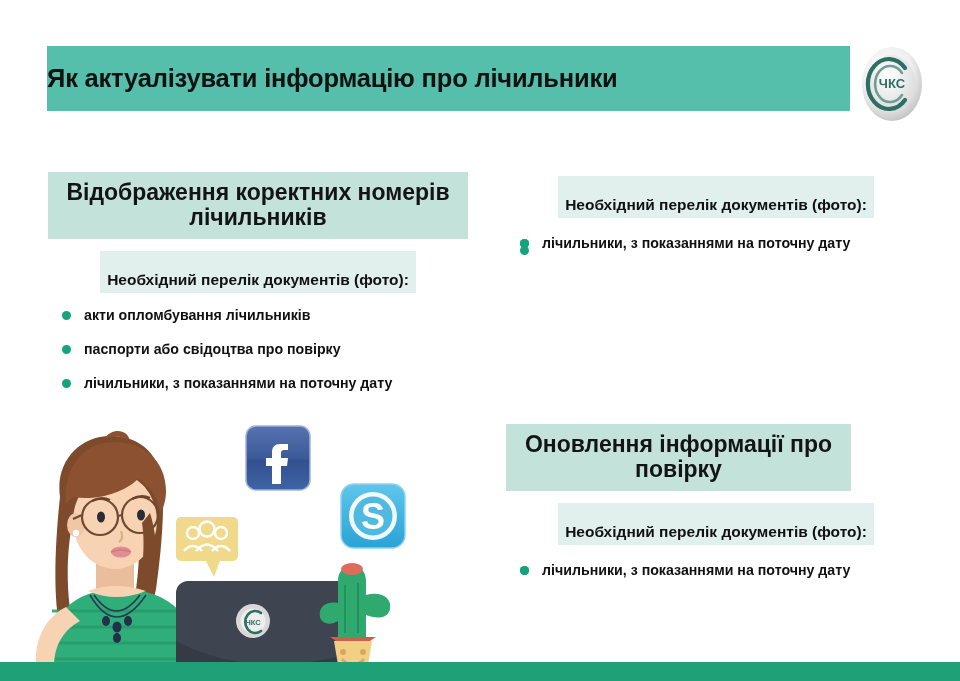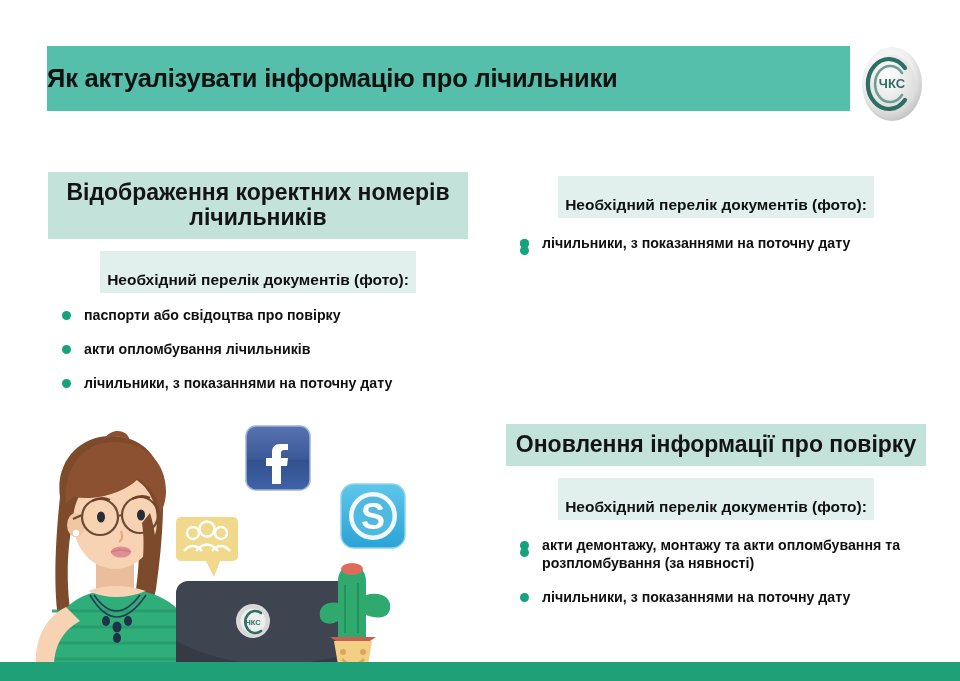--- a/index.html
+++ b/index.html
@@ -112,21 +112,21 @@
   #col-right-top .subtitle-row { text-align: center; }
   #col-right-top .bullet-list { margin-left: 14px; }
 
   
   #col-right-bottom {
     position: absolute;
     left: 506px;
     top: 424px;
     width: 420px;
   }
-  #col-right-bottom .section-header { width: 420px; }
+  #col-right-bottom .section-header { width: 345px; }
   #col-right-bottom .subtitle-row { text-align: center; }
   #col-right-bottom .bullet-list { margin-left: 14px; }
 
   
   #illustration {
     position: absolute;
     left: 0;
     top: 405px;
     width: 500px;
     height: 276px;
@@ -183,25 +183,25 @@
 </div>
 
 <div id="col-left">
   <div class="section-header">Відображення коректних номерів лічильників</div>
   <div class="subtitle-row">
     <span class="section-subtitle">Необхідний перелік документів (фото):</span>
   </div>
   <ul class="bullet-list">
     <li>
       <span class="dot"></span>
+      <span>акти опломбування лічильників</span>
+    </li>
+    <li>
+      <span class="dot"></span>
       <span>паспорти або свідоцтва про повірку</span>
-    </li>
-    <li>
-      <span class="dot"></span>
-      <span>акти опломбування лічильників</span>
     </li>
     <li>
       <span class="dot"></span>
       <span>лічильники, з показаннями на поточну дату</span>
     </li>
   </ul>
 </div>
 
 <div id="col-right-top">
   <div class="subtitle-row">
@@ -222,24 +222,20 @@
 </div>
 
 <div id="col-right-bottom">
   <div class="section-header">Оновлення інформації про повірку</div>
   <div class="subtitle-row">
     <span class="section-subtitle">Необхідний перелік документів (фото):</span>
   </div>
   <ul class="bullet-list">
     <li>
       <span class="dot"></span>
-    </li>
-    <li class="two-line">
-      <span class="dot"></span>
-      <span>акти демонтажу, монтажу та акти опломбування та розпломбування (за нявності)</span>
     </li>
     <li>
       <span class="dot"></span>
       <span>лічильники, з показаннями на поточну дату</span>
     </li>
   </ul>
 </div>
 
 <div id="illustration">
   <svg width="500" height="276" viewBox="0 0 500 276">

